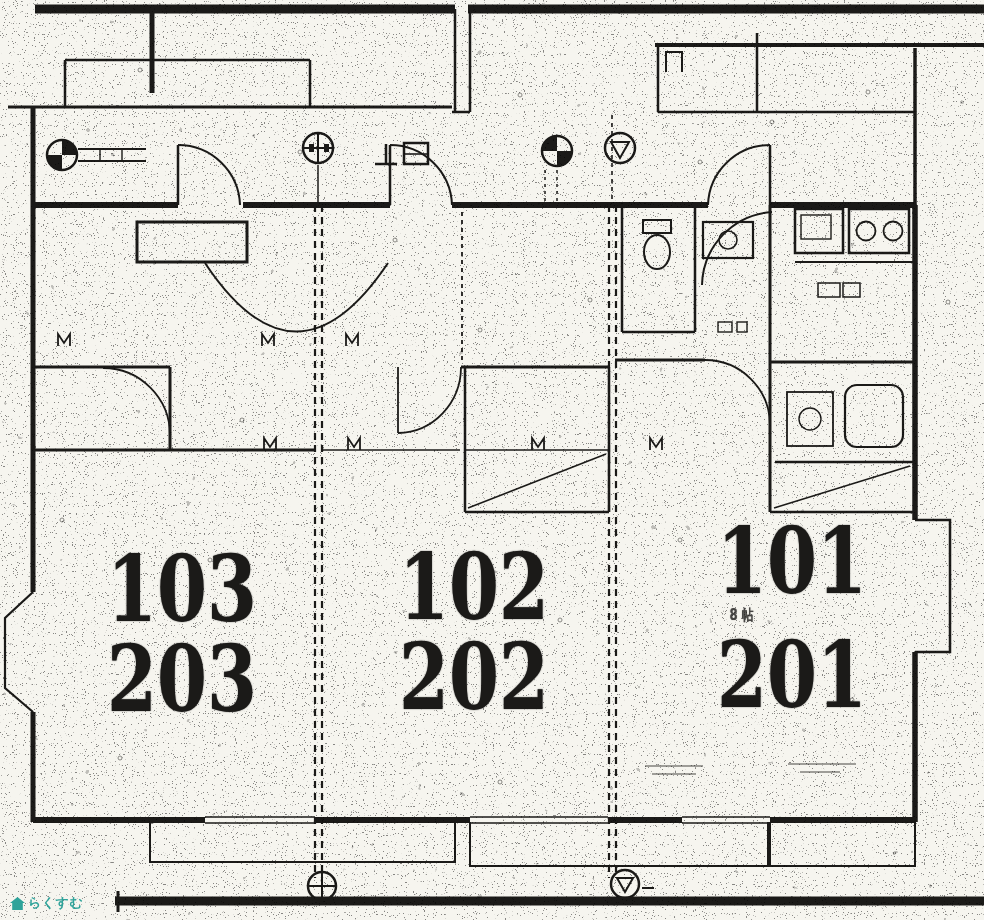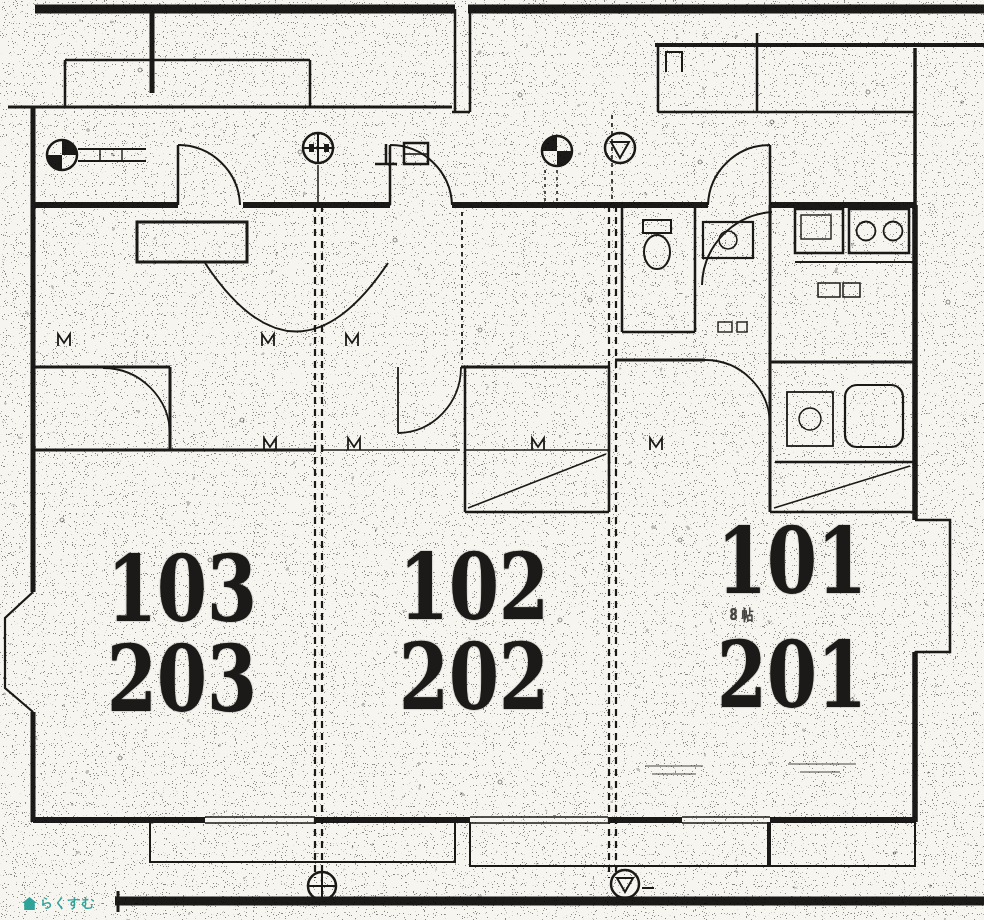--- a/index.html
+++ b/index.html
@@ -22,21 +22,21 @@
   }
   .unit-label .line{white-space:nowrap;}
   #unit-101-201 .line2{margin-top:24px;}
   .unit-note{
     position:absolute;left:26px;top:92px;
     font-family:"DejaVu Sans",sans-serif;font-size:15px;font-weight:700;
     letter-spacing:5px;opacity:.8;color:var(--ink,#1b1a18);
     text-shadow:0 0 1px rgba(15,15,15,.7);
   }
   .watermark{
-    position:absolute;left:22px;top:894px;display:flex;align-items:center;gap:3px;
+    position:absolute;left:10px;top:894px;display:flex;align-items:center;gap:3px;
     color:var(--accent,#2fa39a);font-size:13px;font-weight:700;letter-spacing:.5px;
     font-family:"DejaVu Sans",sans-serif;
   }
 </style>
 </head>
 <body style="--paper: #f6f5ef; --ink: #1b1a18; --accent: #2fa39a;">
 
 <div class="page">
 
   <svg class="plan" width="984" height="920" viewBox="0 0 984 920">

